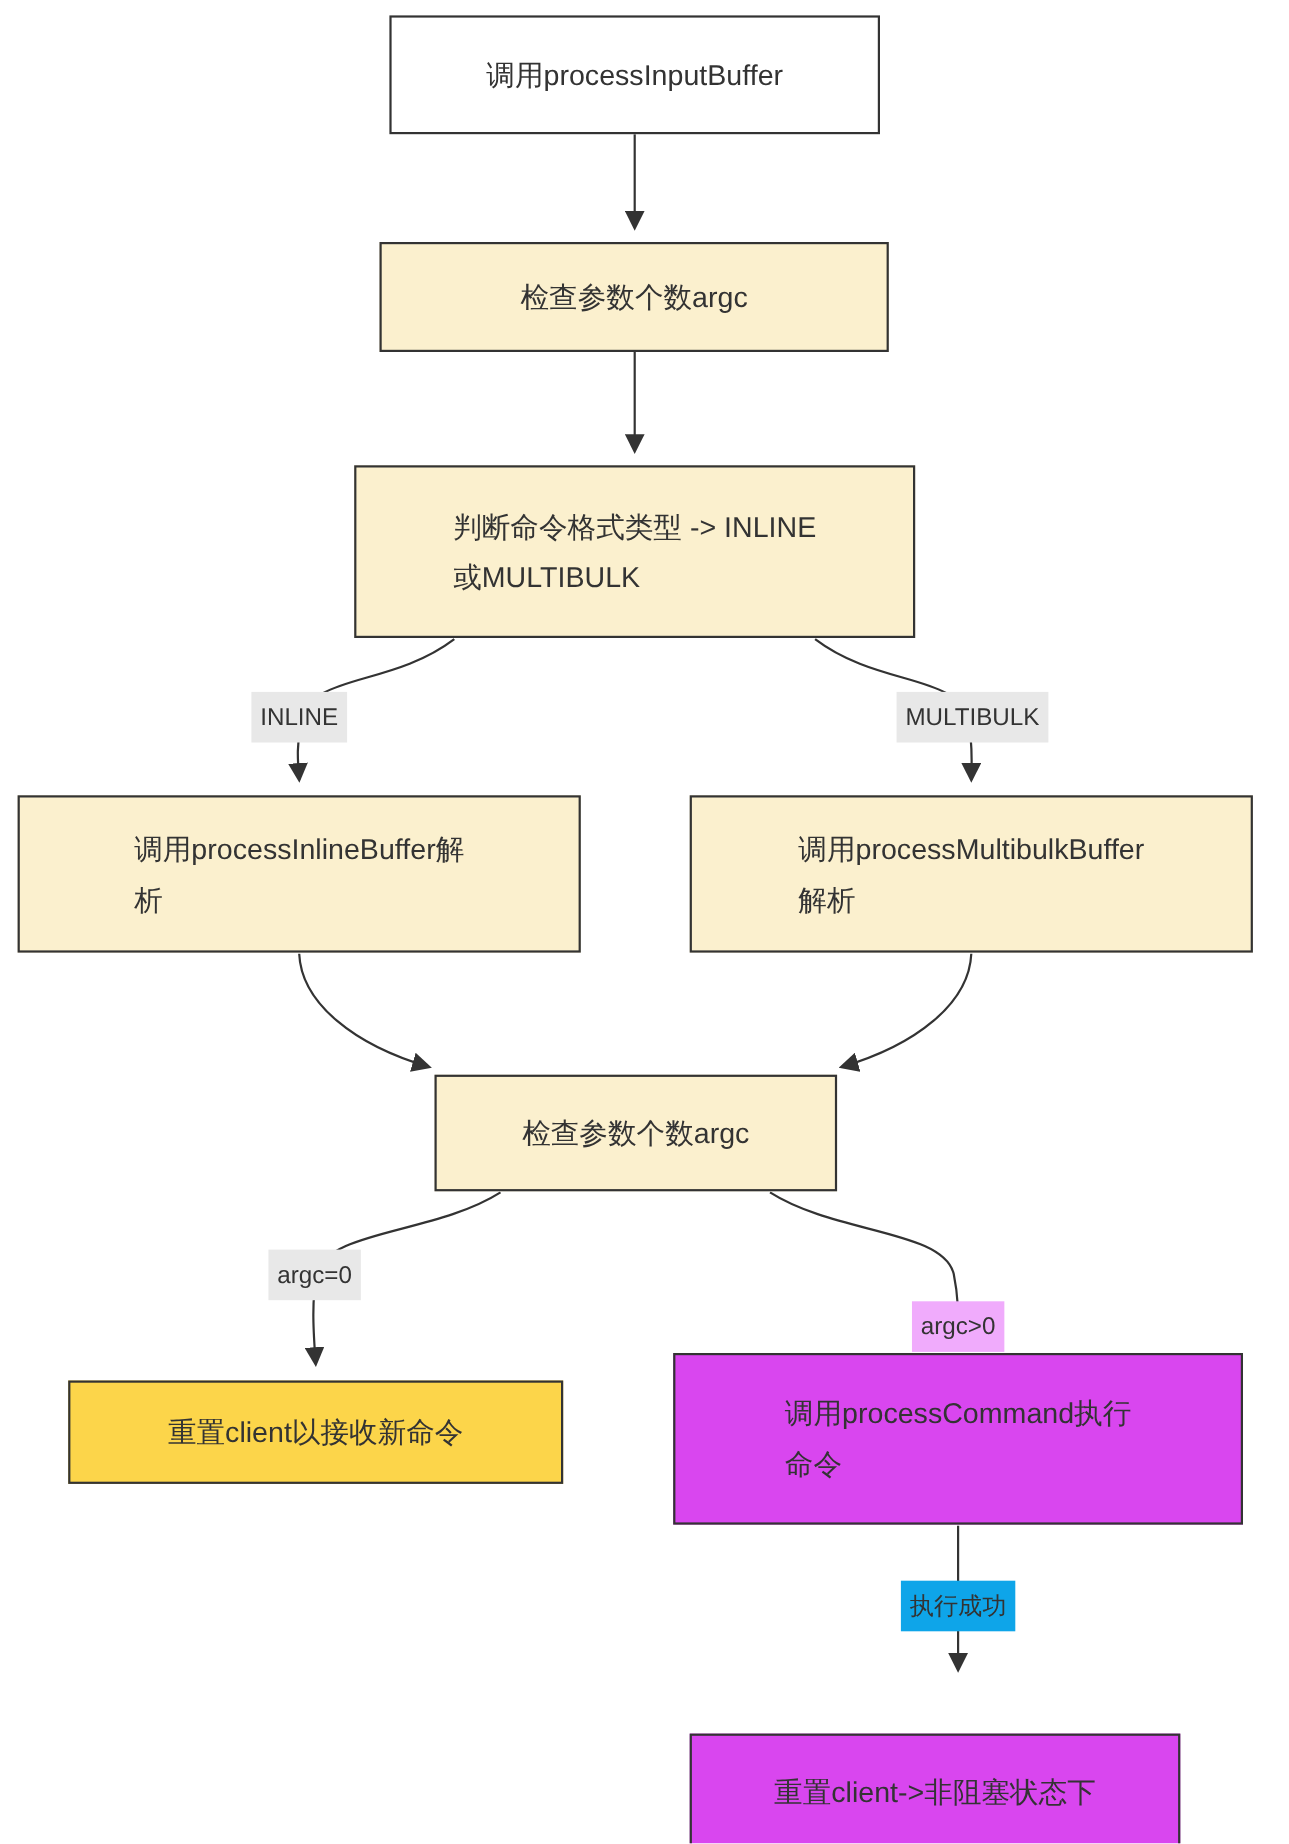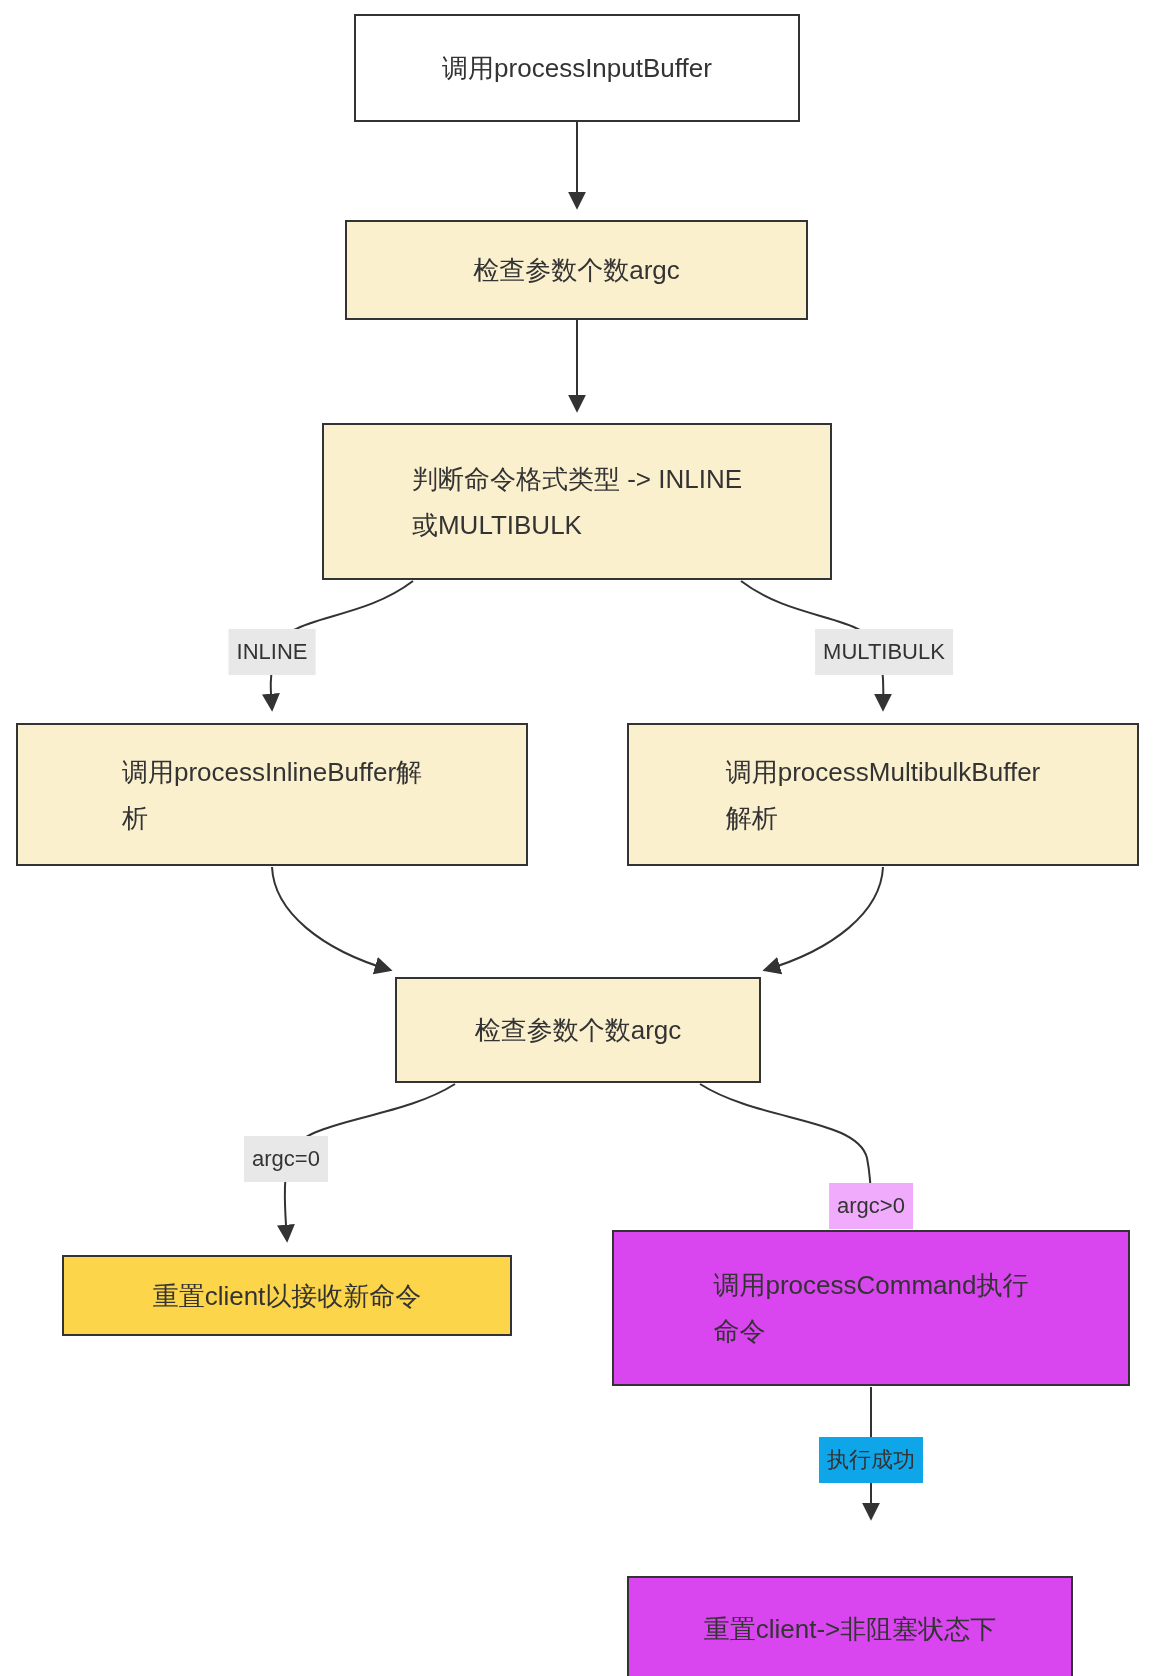--- a/index.html
+++ b/index.html
@@ -75,21 +75,21 @@
 或MULTIBULK</div>
 
   <div class="node cream" style="left: 16px; top: 723px; width: 512px; height: 143px; background-color: rgb(251, 240, 206);">调用processInlineBuffer解
 析</div>
 
   <div class="node cream" style="left: 627px; top: 723px; width: 512px; height: 143px; background-color: rgb(251, 240, 206);">调用processMultibulkBuffer
 解析</div>
 
   <div class="node cream" style="left: 395px; top: 977px; width: 366px; height: 106px; background-color: rgb(251, 240, 206);">检查参数个数argc</div>
 
-  <div class="node yellow" style="left: 62px; top: 1255px; width: 450px; height: 81px; background-color: rgb(252, 213, 74);">重置client以接收新命令</div>
+  <div class="node yellow" style="left: 62px; top: 1255px; width: 450px; height: 94px; background-color: rgb(252, 213, 74);">重置client以接收新命令</div>
 
   <div class="node orange" style="left: 612px; top: 1230px; width: 518px; height: 156px; background-color: #d946ef;">调用processCommand执行
 命令</div>
 
   <div class="node orange" style="left: 627px; top: 1532px; width: 446px; height: 105px; background-color: #d946ef; margin-top: 44px;">重置client-&gt;非阻塞状态下</div>
 
   <div class="edge-label" style="left: 272px; top: 652px; background-color: rgb(232, 232, 232);">INLINE</div>
 
   <div class="edge-label" style="left: 884px; top: 652px; background-color: rgb(232, 232, 232);">MULTIBULK</div>
 

